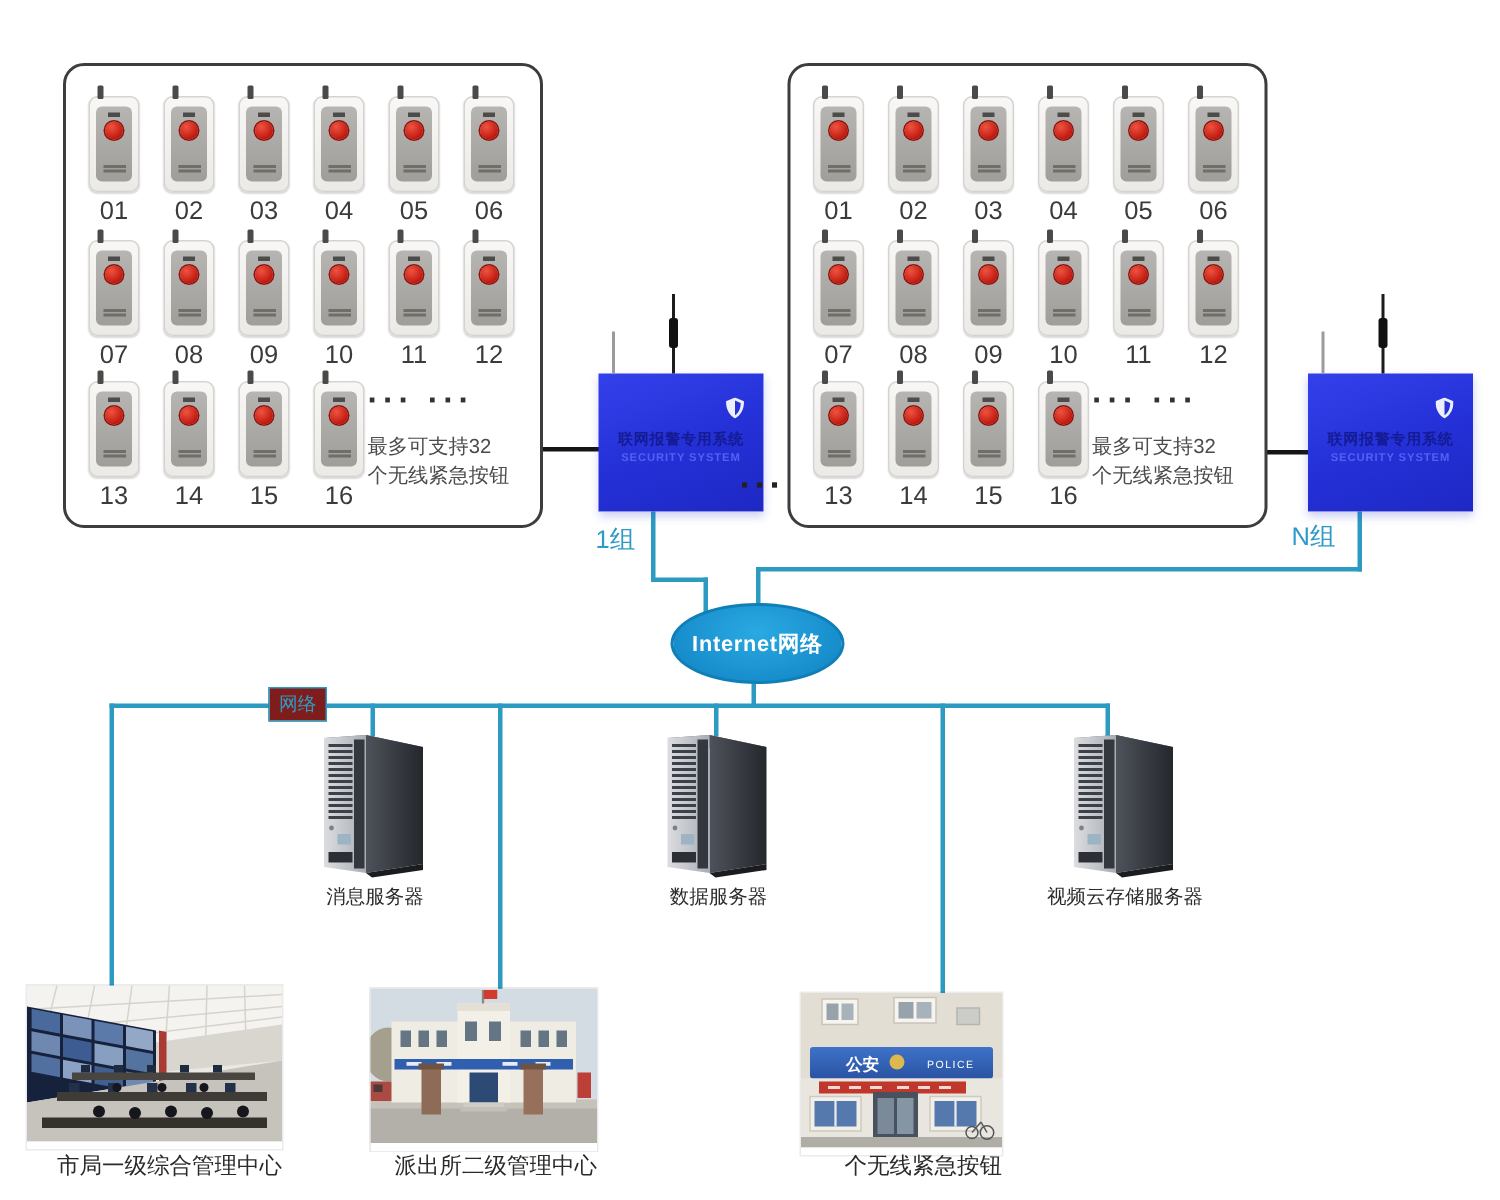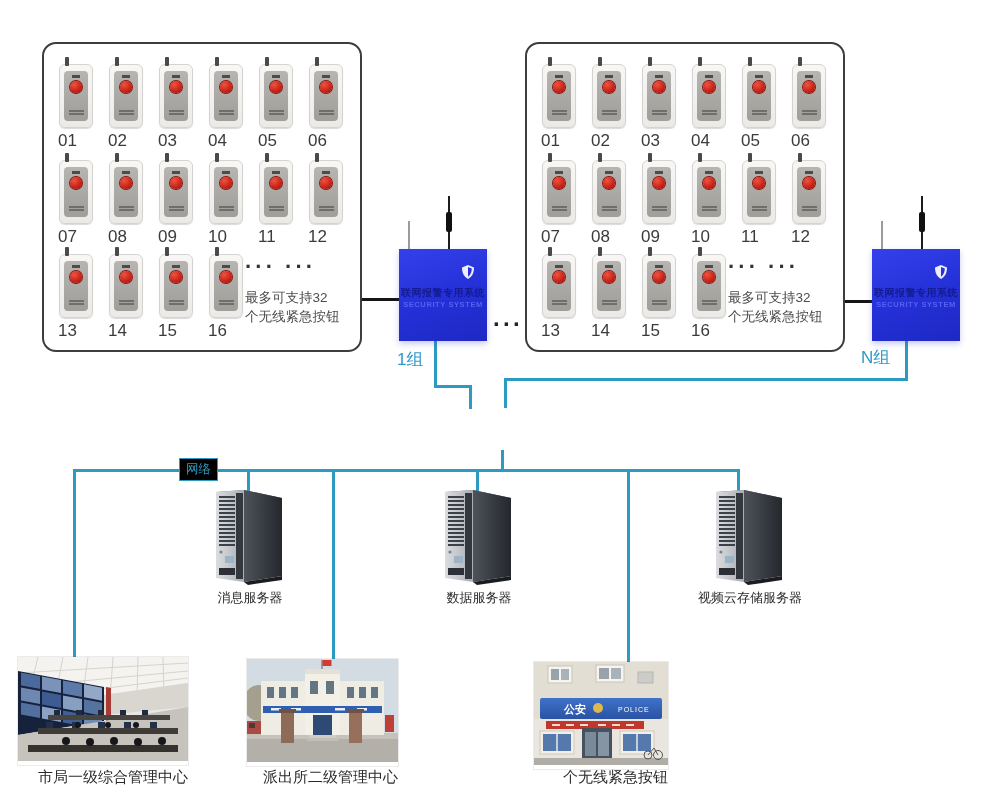--- a/index.html
+++ b/index.html
@@ -8,55 +8,55 @@
 
   
   .watermark{position:absolute;left:372px;top:374px;font-family:"Liberation Serif","DejaVu Serif",serif;
     font-size:40px;letter-spacing:7px;color:#c7c7c7;opacity:.75;z-index:0;white-space:nowrap;}
 
   
   .group-box{position:absolute;top:42px;width:316px;height:306px;border:2.5px solid #3d3d3d;border-radius:14px;background:#fff;z-index:2;}
   .group-1{left:42px;} .group-2{left:525px;}
   .btn-row{position:absolute;left:14px;display:flex;}
   .row0{top:12px}.row1{top:108px}.row2{top:202px}
-  .cell{width:36px;margin-right:14px;position:relative;padding-top:8px;}
+  .cell{width:36px;margin-right:14px;text-align:center;position:relative;padding-top:8px;}
   .remote{width:32px;height:62px;margin:0 auto;background:linear-gradient(180deg,#f8f7f5,#eceae7);
     border:1px solid #d5d3cf;border-radius:6px;position:relative;box-shadow:0 1px 1px rgba(0,0,0,.15);}
   .ant{position:absolute;top:-8px;left:5px;width:4px;height:9px;background:#4a4a48;border-radius:1px;}
   .rpanel{position:absolute;left:4px;right:4px;top:6px;bottom:6px;background:linear-gradient(180deg,#b6b5b2,#9f9e9b);border-radius:4px;}
   .slot{display:block;width:8px;height:3px;background:#4c4c4a;margin:4px auto 0;}
   .rbtn{display:block;width:12px;height:12px;border-radius:50%;margin:3px auto 0;
     background:radial-gradient(circle at 35% 30%,#ef5340,#c01a10 70%);box-shadow:0 0 0 1px #8f120a;}
   .rlines{position:absolute;bottom:5px;left:0;right:0;}
   .rline{display:block;width:15px;height:2px;background:#6f6e67;margin:0 auto 1px;}
   .rnum{margin-top:3px;font-size:17px;color:#3b3b3b;}
   .gdots{position:absolute;left:201px;top:210px;font-size:22px;font-weight:bold;color:#333;letter-spacing:3px;white-space:nowrap;}
   .gnote{position:absolute;left:201px;top:244px;font-size:13.5px;color:#4c4c4c;line-height:19px;white-space:nowrap;}
 
   
-  .alarm-panel{position:absolute;top:249px;width:88px;height:92px;z-index:3;
+  .alarm-panel{position:absolute;top:249px;width:110px;height:92px;z-index:3;
     background:linear-gradient(160deg,#3440ea 0%,#2430d6 55%,#1e28c4 100%);box-shadow:0 3px 6px rgba(40,50,200,.25);}
   .panel-1{left:399px;} .panel-2{left:872px;}
   .panel-title{position:absolute;left:0;right:0;top:37px;text-align:center;font-size:10px;font-weight:bold;color:#141b93;letter-spacing:.5px;}
   .panel-sub{position:absolute;left:0;right:0;top:51px;text-align:center;font-size:7.5px;font-weight:bold;color:#5560f2;letter-spacing:.6px;}
   .shield{position:absolute;right:13px;top:16px;}
   .ant-l{position:absolute;left:9px;top:-28px;width:2px;height:28px;background:#9b9b9b;}
   .ant-r{position:absolute;left:49px;top:-53px;width:2px;height:53px;background:#1c1c1c;}
   .ant-r::after{content:"";position:absolute;left:-2px;top:16px;width:6px;height:20px;background:#111;border-radius:2px;}
   .grp-label{position:absolute;font-size:17px;color:#2f99c8;z-index:3;white-space:nowrap;}
   .lbl-1{left:397px;top:348px;} .lbl-2{left:861px;top:346px;}
   .hdots{position:absolute;left:493px;top:310px;font-size:24px;font-weight:bold;color:#222;letter-spacing:2px;z-index:3;}
 
   
   .bline{position:absolute;background:#151515;z-index:1;}
   .tline{position:absolute;background:#2d9bc1;z-index:1;}
 
   
   .net-tag{position:absolute;left:179px;top:458px;padding:2px 6px;border:1.5px solid #2d9bc1;color:#2d9bc1;
-    font-size:12.5px;background:#000000;z-index:2;}
+    font-size:12.5px;background:#7f1d1d;z-index:2;}
   .cloud{position:absolute;left:447px;top:402px;width:112px;height:50px;border-radius:50%;
     background:radial-gradient(ellipse at 50% 35%,#2aa9e2,#1488c8 85%);border:2px solid #0f7fb8;z-index:3;
     display:flex;align-items:center;justify-content:center;}
   .cloud span{color:#fff;font-weight:bold;font-size:14.5px;letter-spacing:.5px;}
 
   
   .server{position:absolute;top:486px;z-index:2;text-align:center;}
   .srv-1{left:198px;width:104px;} .srv-2{left:427px;width:104px;} .srv-3{left:692px;width:116px;}
   .server svg{display:block;margin:0 auto;}
   .srv-label{margin-top:3px;font-size:13px;color:#2b2b2b;white-space:nowrap;}
@@ -591,20 +591,23 @@
 
   <div class="tline" style="left:73px;top:469px;width:3px;height:190px;"></div>
   <div class="tline" style="left:247px;top:469px;width:3px;height:22px;"></div>
   <div class="tline" style="left:332px;top:469px;width:3px;height:192px;"></div>
   <div class="tline" style="left:476px;top:469px;width:3px;height:22px;"></div>
   <div class="tline" style="left:627px;top:469px;width:3px;height:195px;"></div>
   <div class="tline" style="left:737px;top:469px;width:3px;height:22px;"></div>
 
   <div class="net-tag">网络</div>
 
+  <div class="cloud">
+    <span>Internet网络</span>
+  </div>
 
   <div class="server srv-1">
     <div>
   <svg width="84" height="100" viewBox="0 0 84 100">
     <defs>
       <linearGradient id="sgF" x1="0" y1="0" x2="1" y2="0">
         <stop offset="0" stop-color="#dcdde0"></stop>
               <stop offset="1" stop-color="#a9adb4"></stop>
       </linearGradient>
       <linearGradient id="sgS" x1="0" y1="0" x2="1" y2="0">

